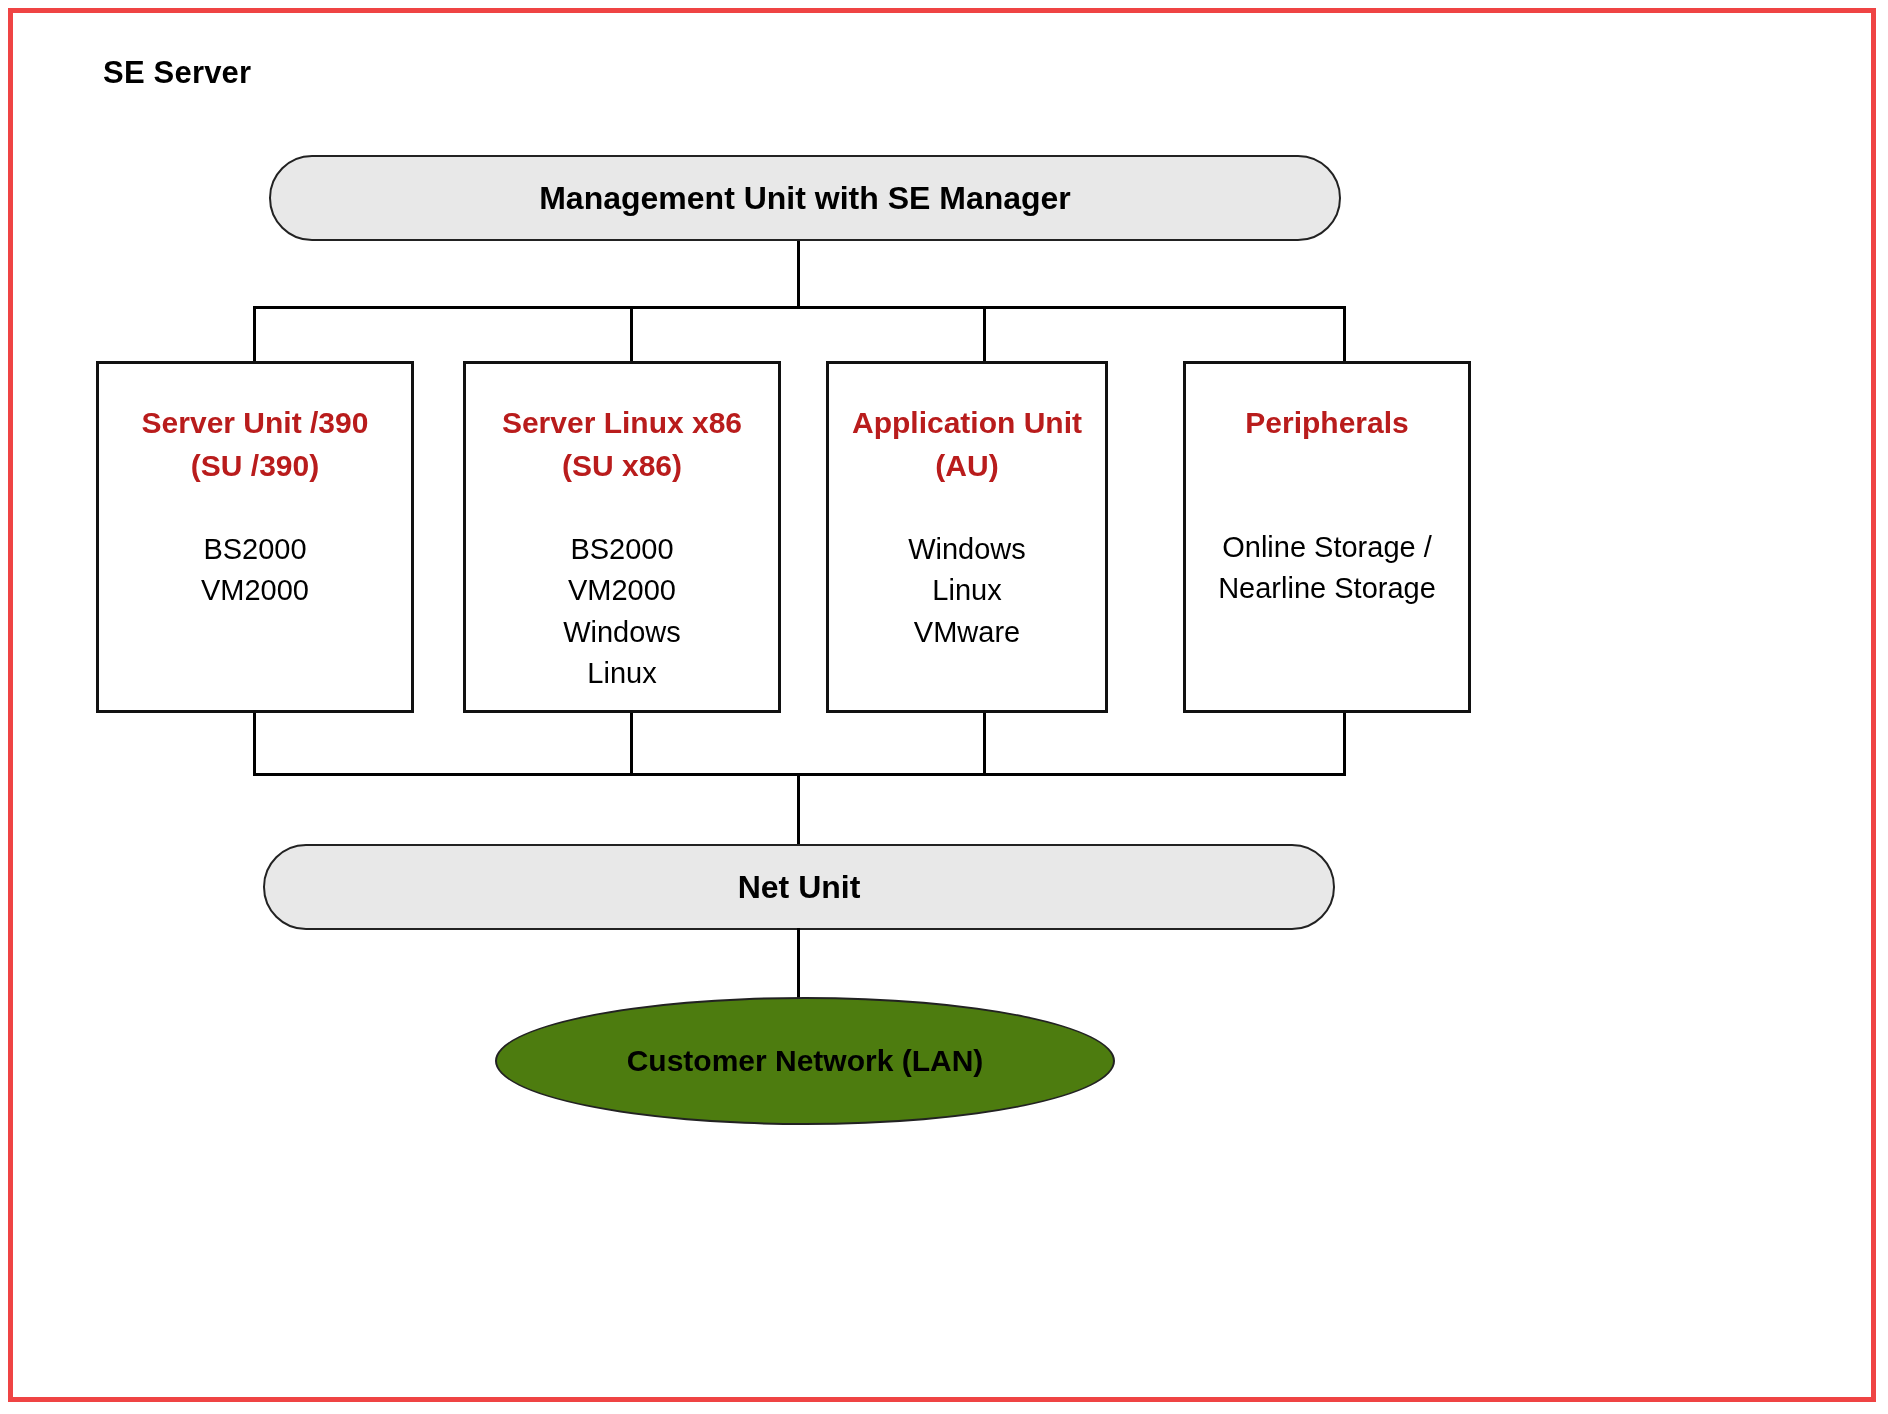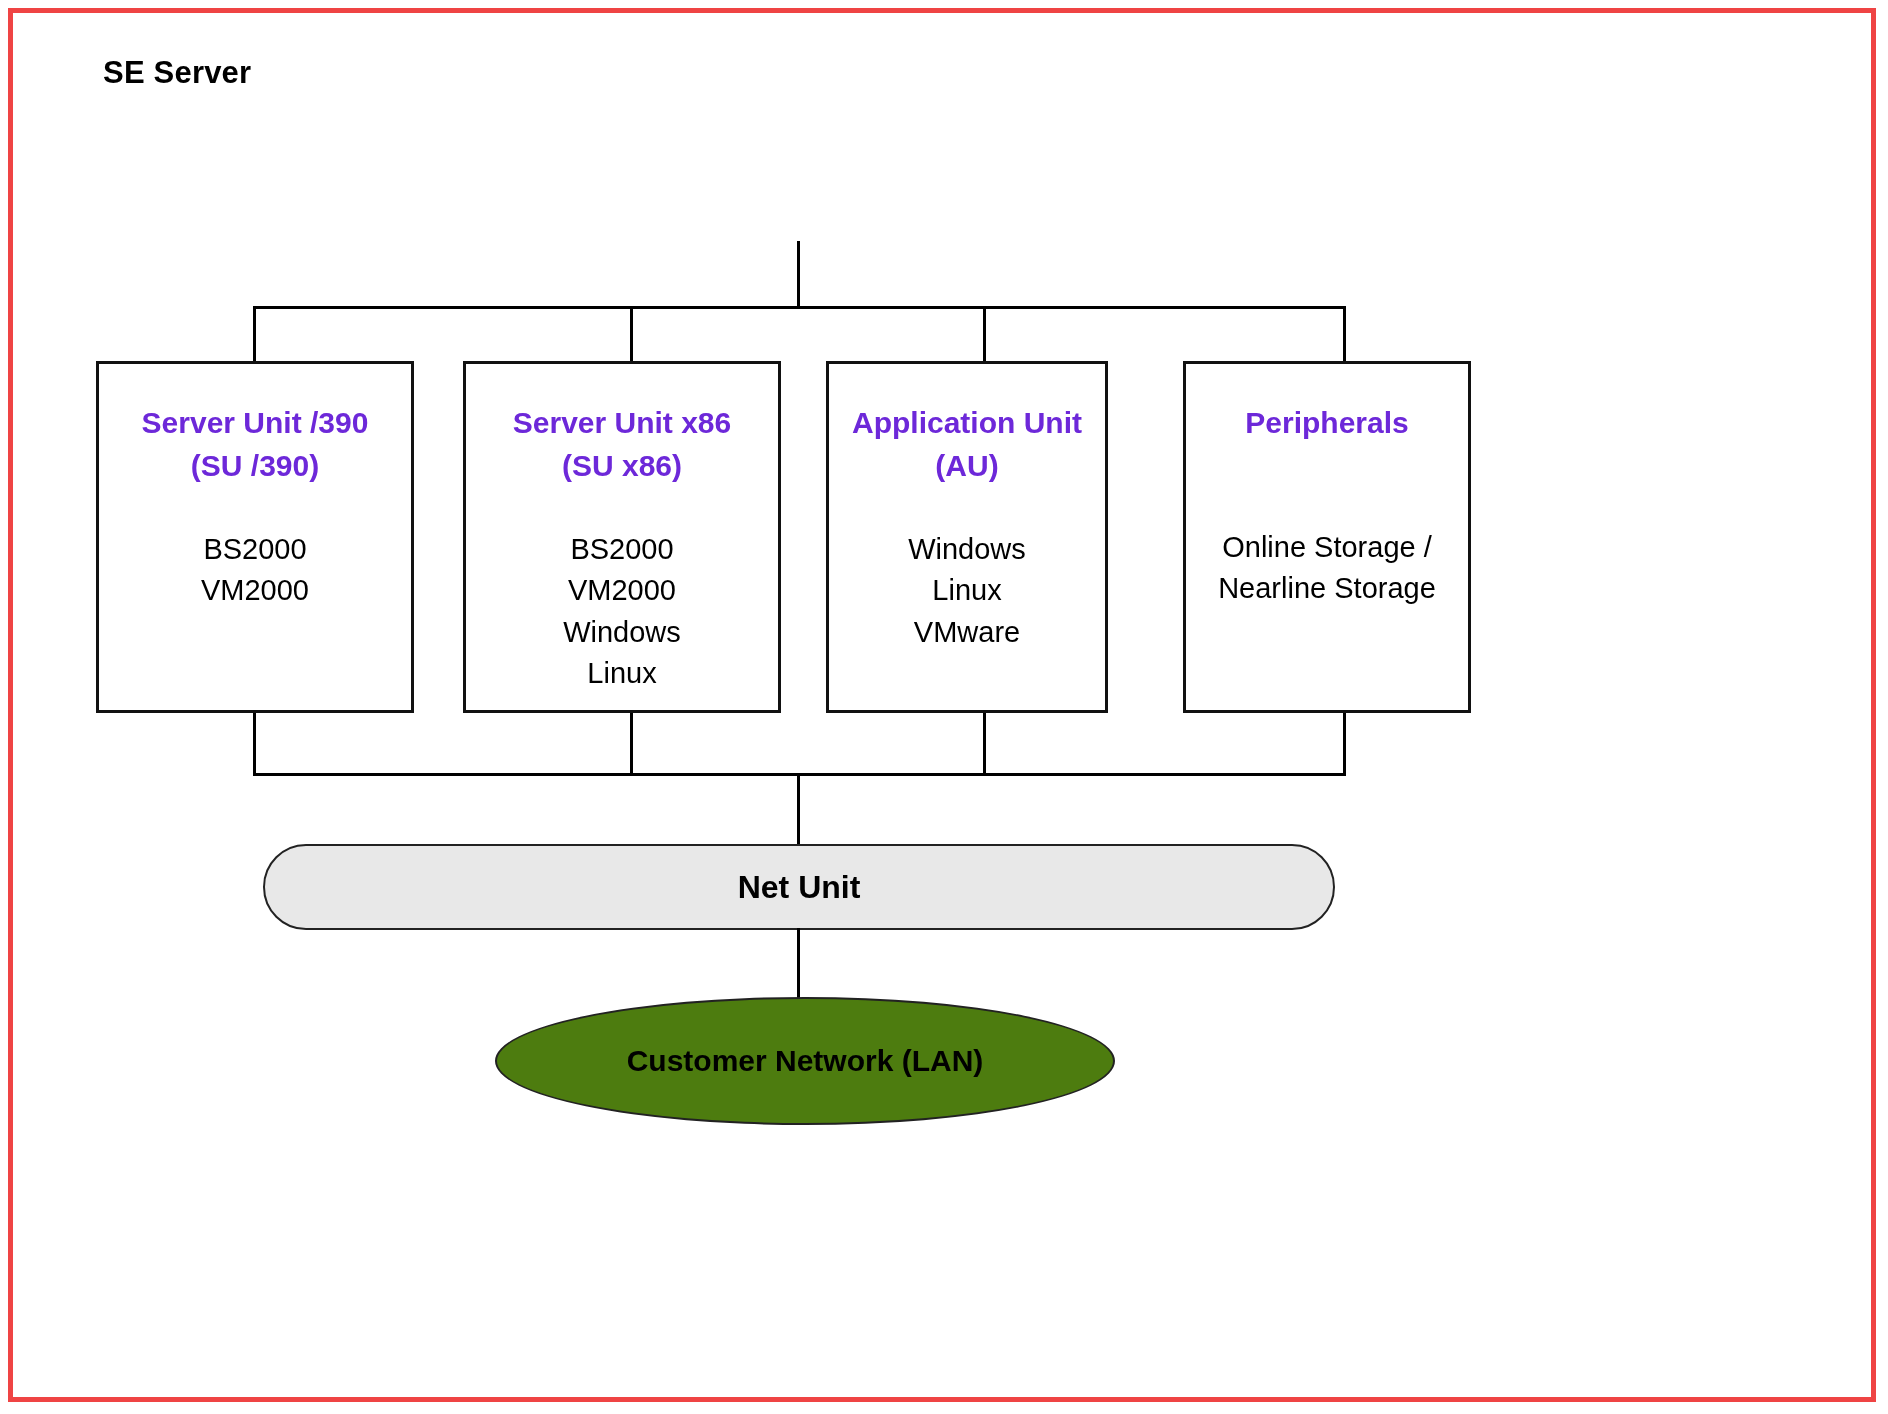--- a/index.html
+++ b/index.html
@@ -73,21 +73,21 @@
     border: 3px solid #111111;
     box-sizing: border-box;
     top: 348px;
     height: 352px;
   }
   .unit-box .unit-title {
     text-align: center;
     font-weight: bold;
     font-size: 30px;
     line-height: 1.42;
-    color: #6d28d9;
+    color: #b91c1c;
     margin-top: 38px;
     padding: 0 16px;
   }
   .unit-box .unit-items {
     text-align: center;
     font-size: 29px;
     line-height: 1.42;
     color: #000000;
     margin-top: 42px;
     padding: 0 4px;
@@ -131,20 +131,23 @@
   }
 </style>
 </head>
 <body>
 
 <div id="canvas">
   <div class="outer-frame">
 
     <div class="diagram-title">SE Server</div>
 
+    <div class="pill" id="mgmt-unit">
+      <span>Management Unit with SE Manager</span>
+    </div>
 
     <div class="ln v" style="left:784px; top:228px; height:68px;"></div>
 
     <div class="ln h" style="left:240px; top:293px; width:1093px;"></div>
 
     <div class="ln v" style="left:240px; top:293px; height:58px;"></div>
     <div class="ln v" style="left:617px; top:293px; height:58px;"></div>
     <div class="ln v" style="left:970px; top:293px; height:58px;"></div>
     <div class="ln v" style="left:1330px; top:293px; height:58px;"></div>
 
@@ -154,21 +157,21 @@
         <div>(SU /390)</div>
       </div>
       <div class="unit-items">
         <div>BS2000</div>
         <div>VM2000</div>
       </div>
     </div>
 
     <div class="unit-box" id="unit-sux86">
       <div class="unit-title">
-        <div>Server Unit x86</div>
+        <div>Server Linux x86</div>
         <div>(SU x86)</div>
       </div>
       <div class="unit-items">
         <div>BS2000</div>
         <div>VM2000</div>
         <div>Windows</div>
         <div>Linux</div>
       </div>
     </div>
 

